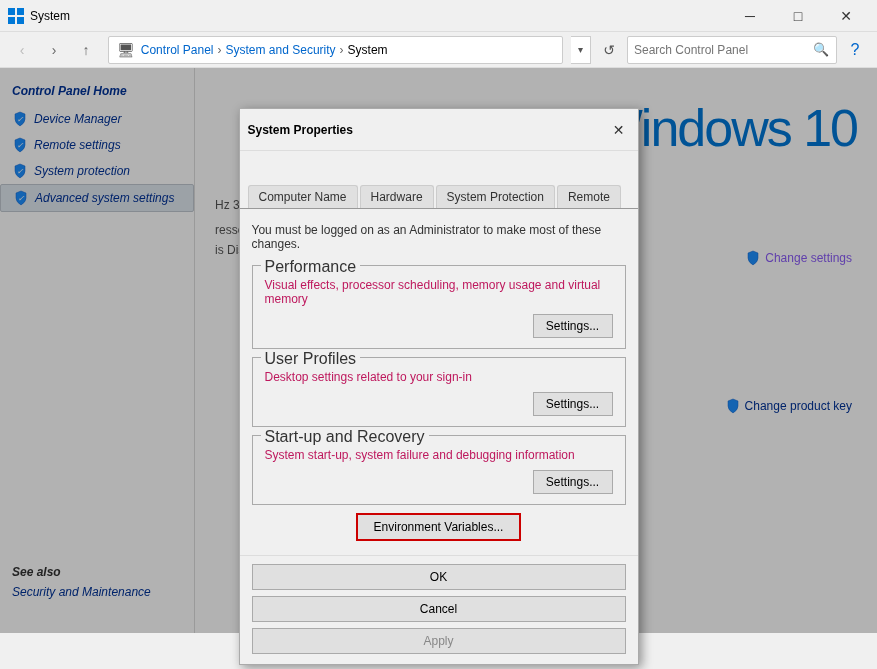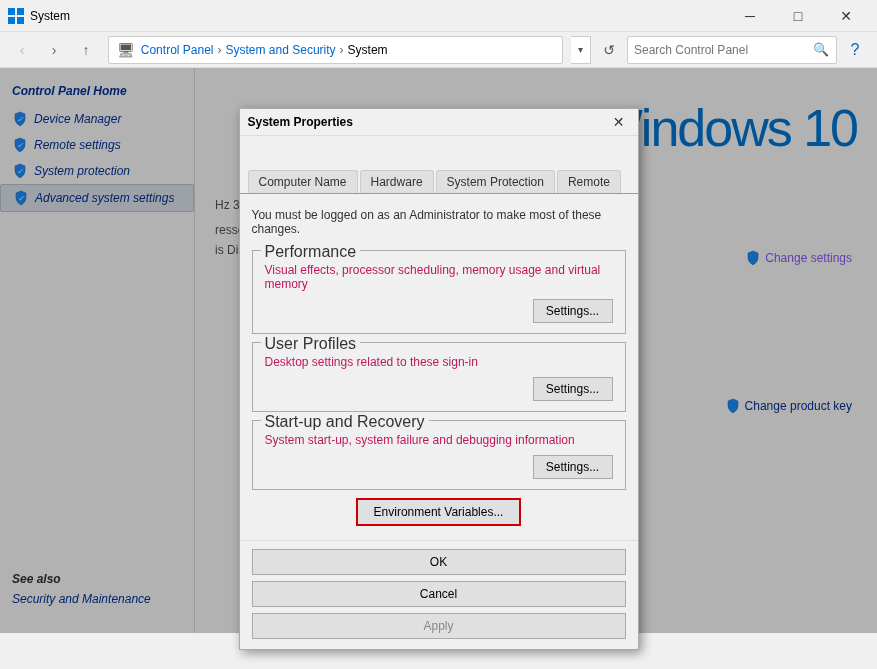--- a/index.html
+++ b/index.html
@@ -281,21 +281,21 @@
     
     .dialog {
       background: #f0f0f0;
       border: 1px solid #aaa;
       box-shadow: 3px 3px 10px rgba(0,0,0,0.4);
       width: 400px;
       position: relative;
     }
     .dialog-title-bar {
       background: #f0f0f0;
-      height: 27px;
+      height: 42px;
       display: flex;
       align-items: center;
       padding: 0 8px;
       border-bottom: 1px solid #ddd;
     }
     .dialog-title {
       flex: 1;
       font-size: 12px;
       font-weight: 600;
       color: #000;
@@ -511,21 +511,21 @@
     <div class="sidebar-item active">
       <span class="shield-icon">
         <svg class="shield-svg" viewBox="0 0 16 16">
           <path d="M8 1 L13 3 L13 8 Q13 12 8 15 Q3 12 3 8 L3 3 Z" fill="#1e90ff" stroke="#1060cc" stroke-width="0.5"></path>
           <text x="8" y="11" text-anchor="middle" font-size="8" fill="white">✓</text>
         </svg>
       </span>
       <span>Advanced system settings</span>
     </div>
 
-    <div style="position: absolute; bottom: 15px; left: 0; padding: 12px; width: 195px;">
+    <div style="position: absolute; bottom: 22px; left: 0; padding: 12px; width: 195px;">
       <div class="see-also-title">See also</div>
       <span class="see-also-link">Security and Maintenance</span>
     </div>
   </div>
 
   <div class="win-content">
     <div class="win10-logo">
       Windows <strong style="font-weight:100;">10</strong>
     </div>
 
@@ -567,21 +567,21 @@
         <div class="dialog-warning">You must be logged on as an Administrator to make most of these changes.</div>
 
         <div class="section-box">
           <span class="section-label">Performance</span>
           <div class="section-desc">Visual effects, processor scheduling, memory usage and virtual memory</div>
           <button class="section-btn">Settings...</button>
         </div>
 
         <div class="section-box">
           <span class="section-label">User Profiles</span>
-          <div class="section-desc">Desktop settings related to these sign-in</div>
+          <div class="section-desc">Desktop settings related to your sign-in</div>
           <button class="section-btn">Settings...</button>
         </div>
 
         <div class="section-box">
           <span class="section-label">Start-up and Recovery</span>
           <div class="section-desc">System start-up, system failure and debugging information</div>
           <button class="section-btn">Settings...</button>
         </div>
 
         <button class="env-var-btn">Environment Variables...</button>

